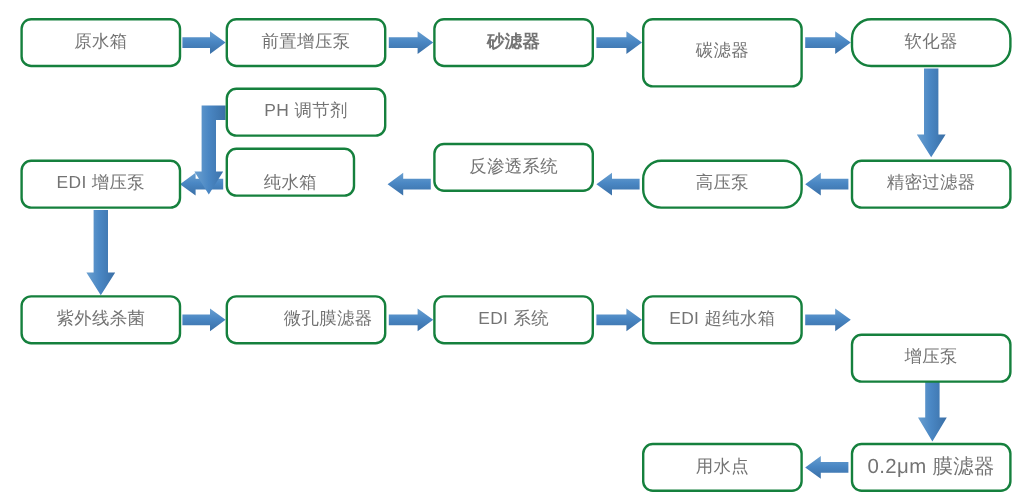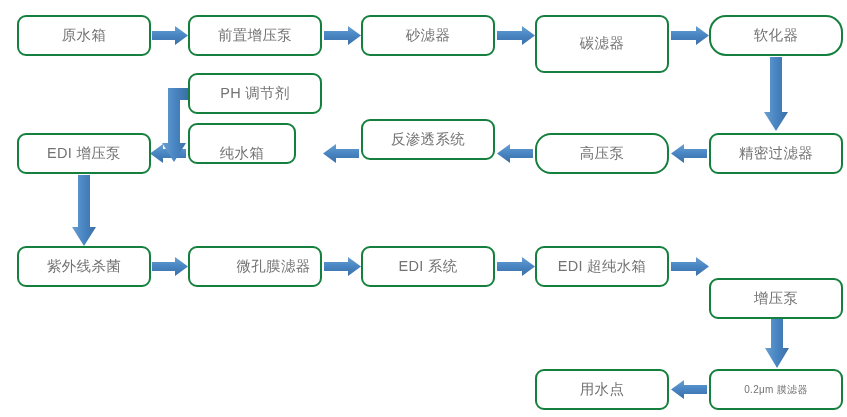--- a/index.html
+++ b/index.html
@@ -124,21 +124,21 @@
       <polygon fill="url(#gradH)" points="707,385 684,385 684,380 671,389.5 684,399 684,394 707,394"></polygon>
     </g>
   </svg>
 
   <div class="node" style="left:17px; top:15px; width:134px; height:41px;">
     <span class="node-label">原水箱</span>
   </div>
   <div class="node" style="left:188px; top:15px; width:134px; height:41px;">
     <span class="node-label">前置增压泵</span>
   </div>
-  <div class="node" style="left:361px; top:15px; width:134px; height:41px;">
+  <div class="node" style="left:361px; top:15px; width:134px; height:41px;font-weight:bold;">
     <span class="node-label">砂滤器</span>
   </div>
   <div class="node" style="left:535px; top:15px; width:134px; height:58px;">
     <span class="node-label">碳滤器</span>
   </div>
   <div class="node" style="left:709px; top:15px; width:134px; height:41px;border-radius:17px;">
     <span class="node-label">软化器</span>
   </div>
 
   <div class="node" style="left:188px; top:73px; width:134px; height:41px;">
@@ -170,20 +170,20 @@
   <div class="node" style="left:361px; top:246px; width:134px; height:41px;">
     <span class="node-label">EDI 系统</span>
   </div>
   <div class="node" style="left:535px; top:246px; width:134px; height:41px;">
     <span class="node-label">EDI 超纯水箱</span>
   </div>
   <div class="node" style="left:709px; top:246px; width:134px; height:41px;margin-top:32px;">
     <span class="node-label">增压泵</span>
   </div>
 
-  <div class="node" style="left:709px; top:369px; width:134px; height:41px; font-size:10px;">
+  <div class="node" style="left:709px; top:369px; width:134px; height:41px; font-size:17px;">
     <span class="node-label">0.2μm 膜滤器</span>
   </div>
   <div class="node" style="left:535px; top:369px; width:134px; height:41px;">
     <span class="node-label">用水点</span>
   </div>
 
 </div>
 
 </body></html>

